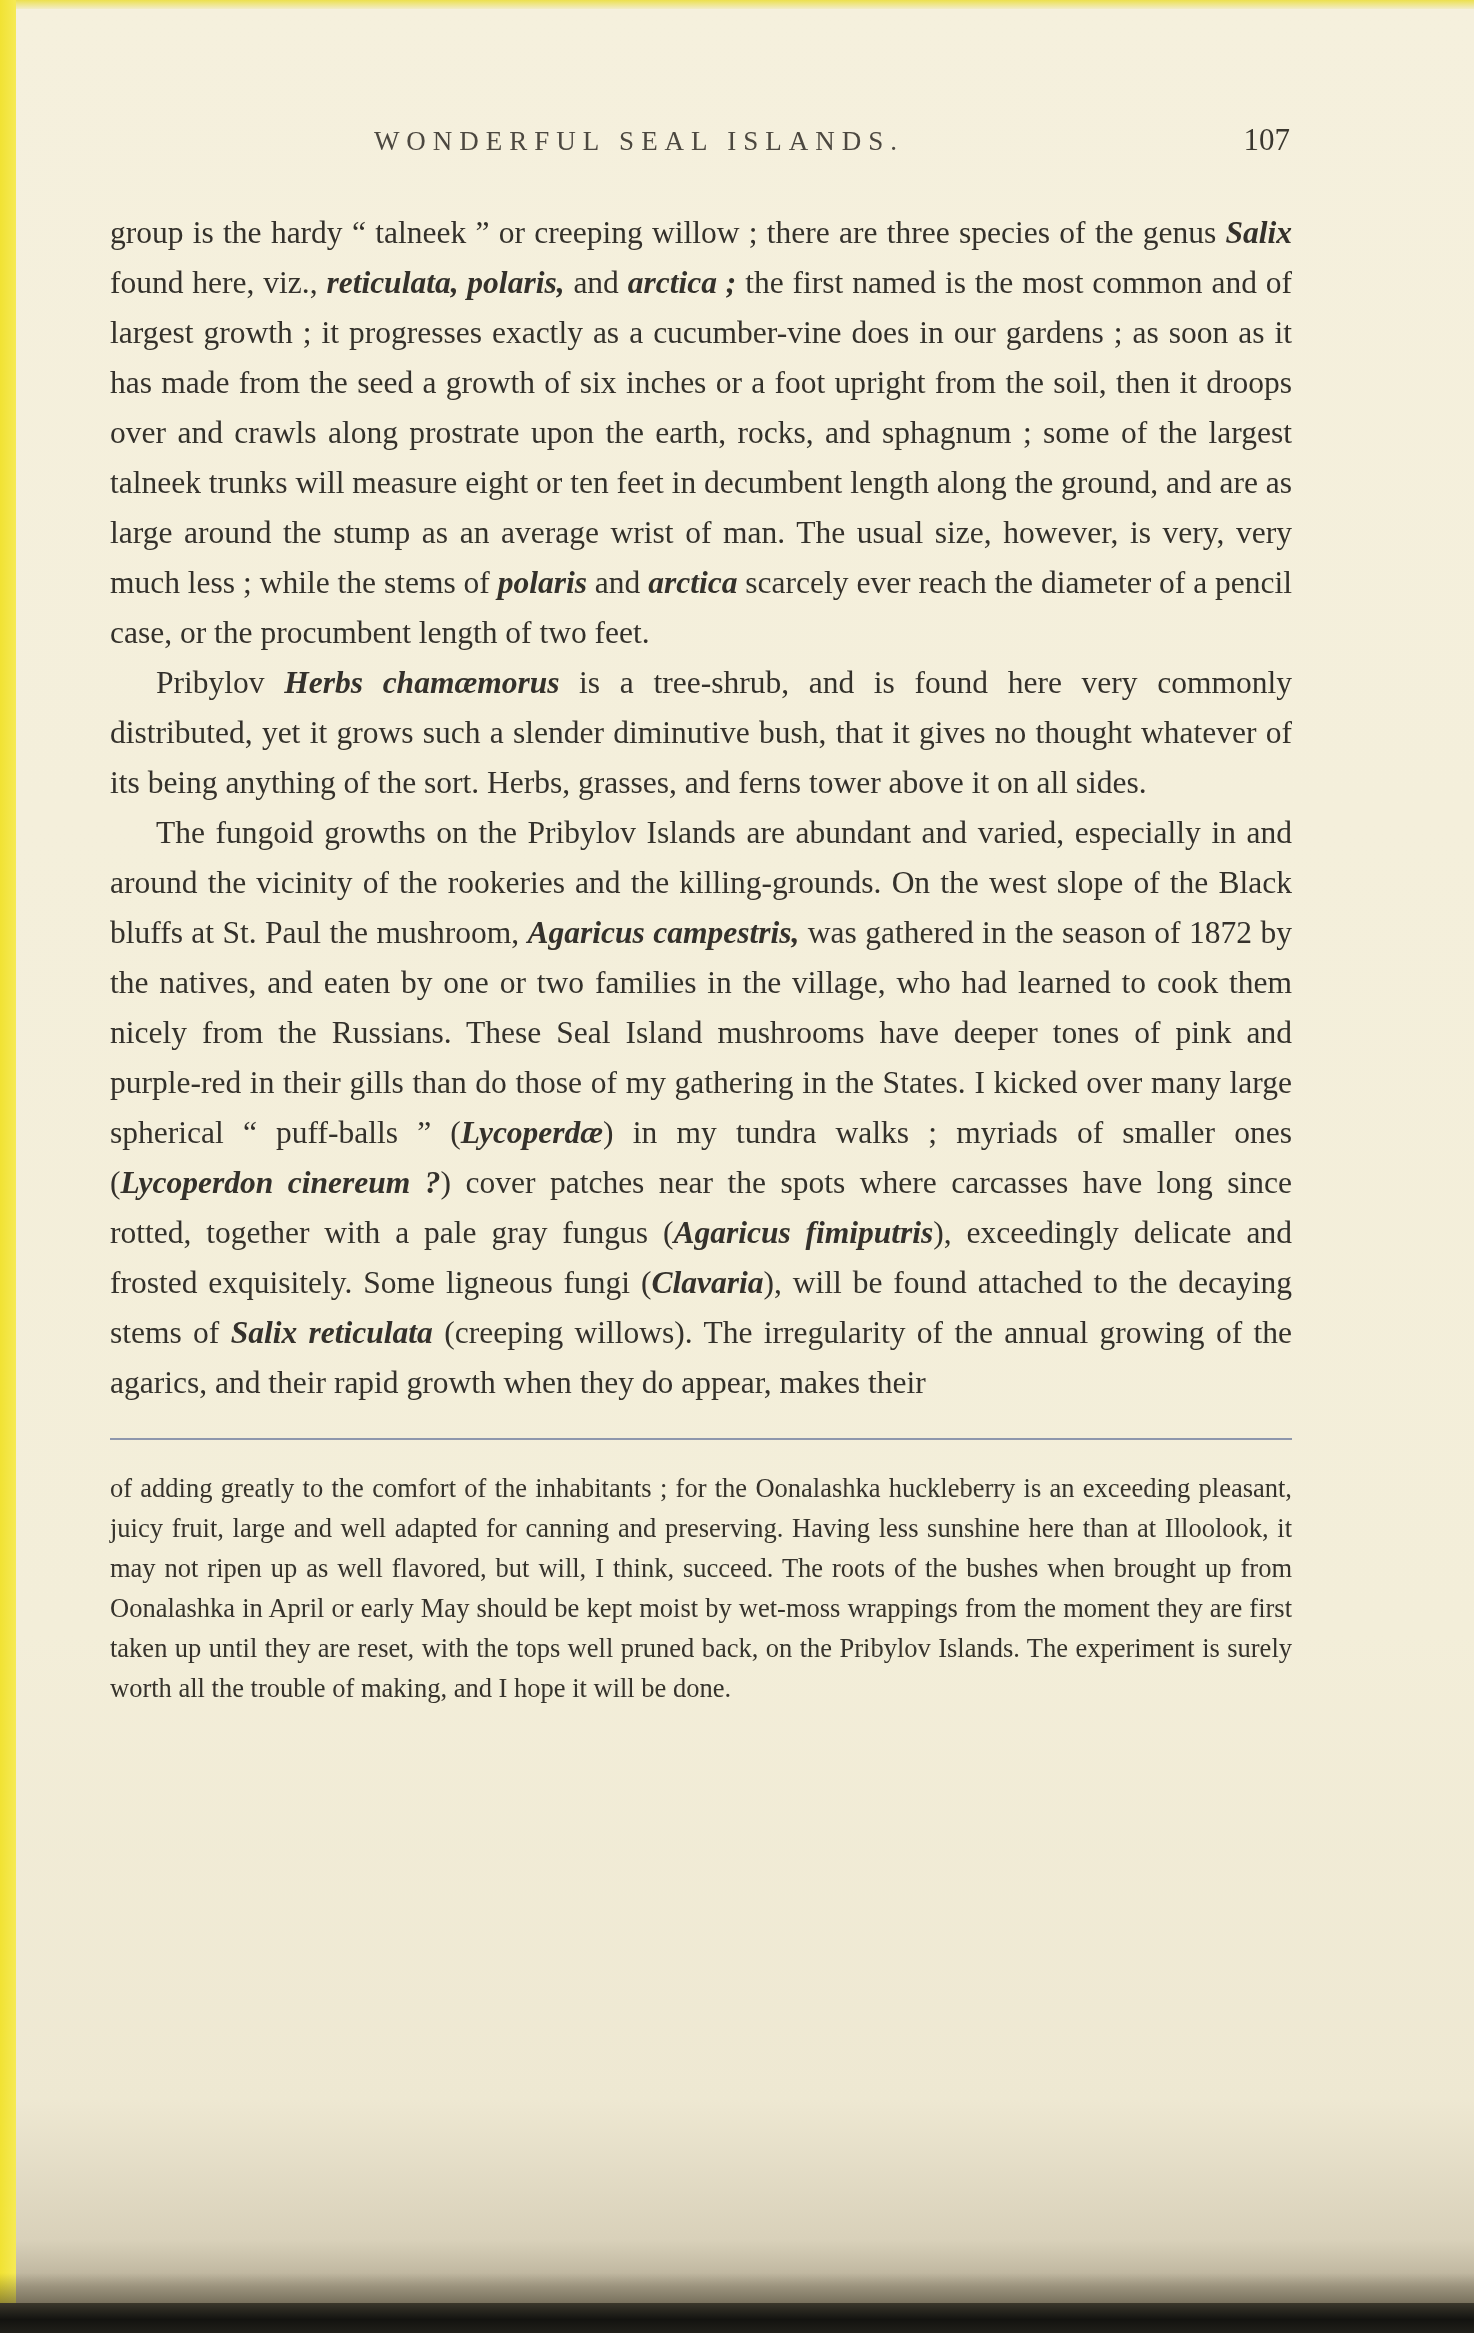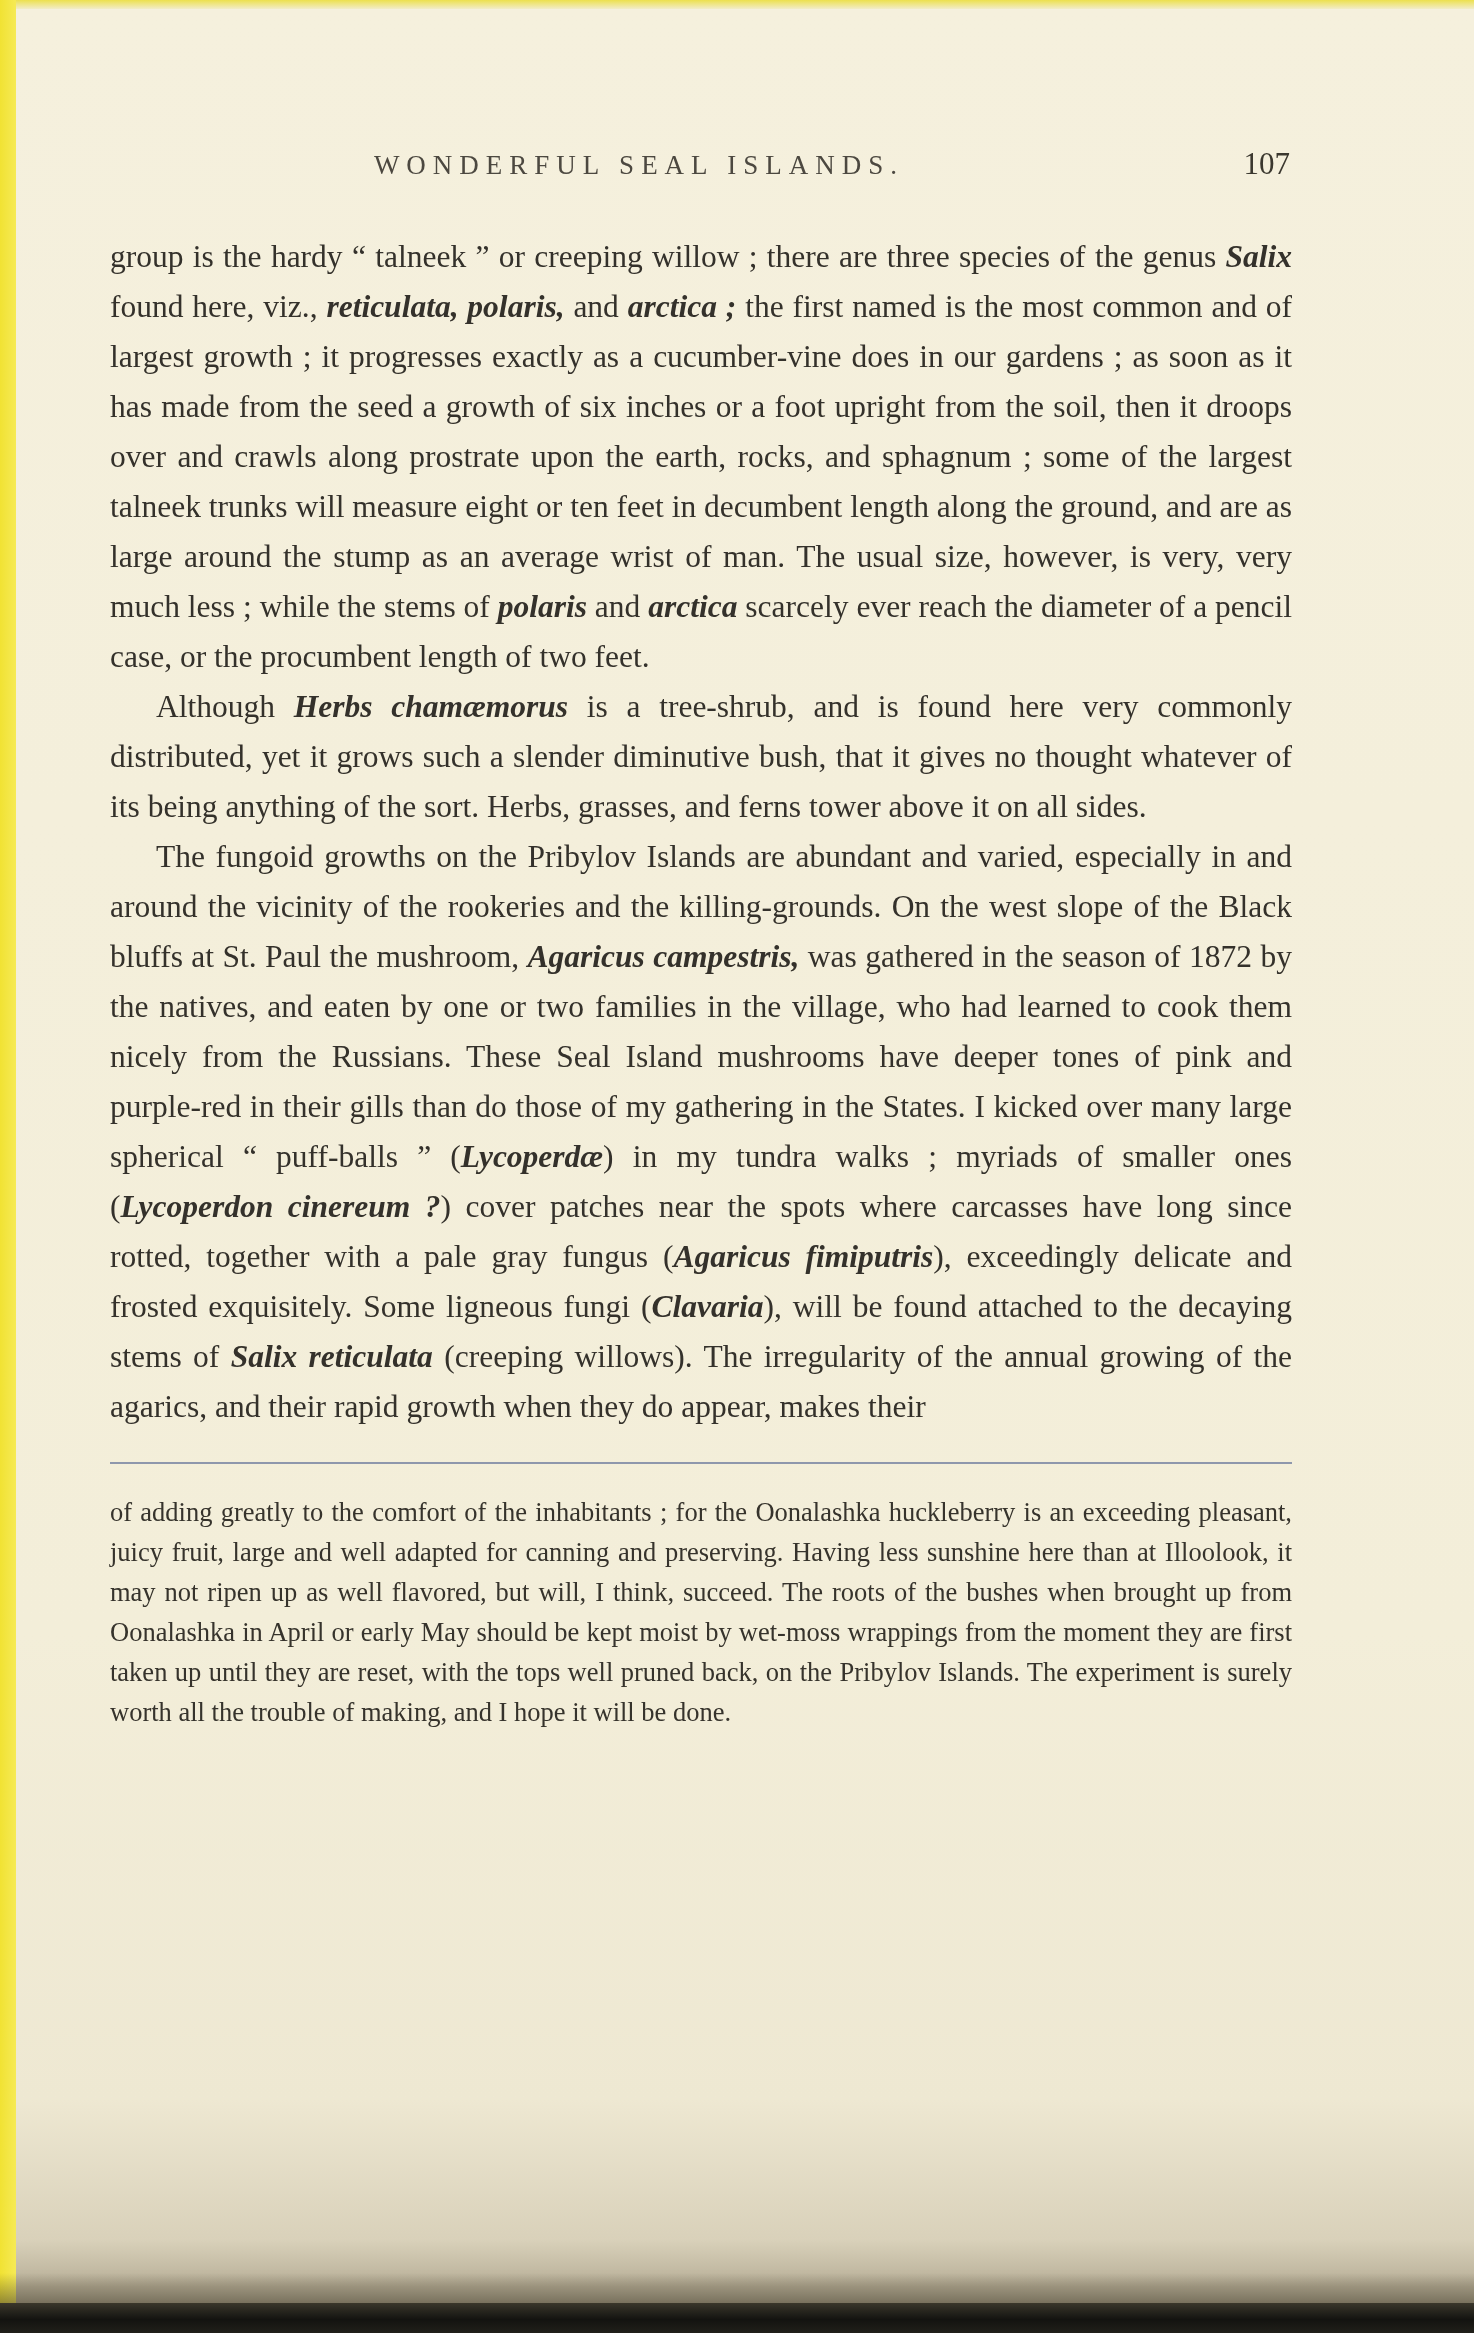--- a/index.html
+++ b/index.html
@@ -46,21 +46,20 @@
   .content {
     position: absolute;
     left: 110px;
     top: 126px;
     width: 1182px;
     color: #34312b;
   }
   .header {
     position: relative;
     height: 66px;
-    margin-top: 24px;
   }
   .title {
     position: absolute;
     left: 0; right: 0;
     text-align: center;
     transform: translateX(-62px);
     font-size: 27px;
     letter-spacing: 7px;
     color: #4c4840;
     white-space: nowrap;
@@ -111,21 +110,21 @@
   <div class="edge-left"></div>
 
   <div class="content">
     <div class="header">
       <div class="title">WONDERFUL SEAL ISLANDS.</div>
       <div class="pagenum">107</div>
     </div>
 
     <div class="body-text">
         <p><span>group is the hardy “ talneek ” or creeping willow ; there are three species of the genus </span><em>Salix</em><span> found here, viz., </span><em>reticulata, polaris,</em><span> and </span><em>arctica ;</em><span> the first named is the most common and of largest growth ; it progresses exactly as a cucumber-vine does in our gardens ; as soon as it has made from the seed a growth of six inches or a foot upright from the soil, then it droops over and crawls along prostrate upon the earth, rocks, and sphagnum ; some of the largest talneek trunks will measure eight or ten feet in decumbent length along the ground, and are as large around the stump as an average wrist of man.  The usual size, however, is very, very much less ; while the stems of </span><em>polaris</em><span> and </span><em>arctica</em><span> scarcely ever reach the diameter of a pencil case, or the procumbent length of two feet.</span></p>
-        <p class="indent"><span>Although </span><em>Herbs chamæmorus</em><span> is a tree-shrub, and is found here very commonly distributed, yet it grows such a slender diminutive bush, that it gives no thought whatever of its being anything of the sort.  Herbs, grasses, and ferns tower above it on all sides.</span></p>
+        <p class="indent"><span>Pribylov </span><em>Herbs chamæmorus</em><span> is a tree-shrub, and is found here very commonly distributed, yet it grows such a slender diminutive bush, that it gives no thought whatever of its being anything of the sort.  Herbs, grasses, and ferns tower above it on all sides.</span></p>
         <p class="indent"><span>The fungoid growths on the Pribylov Islands are abundant and varied, especially in and around the vicinity of the rookeries and the killing-grounds.  On the west slope of the Black bluffs at St. Paul the mushroom, </span><em>Agaricus campestris,</em><span> was gathered in the season of 1872 by the natives, and eaten by one or two families in the village, who had learned to cook them nicely from the Russians. These Seal Island mushrooms have deeper tones of pink and purple-red in their gills than do those of my gathering in the States.  I kicked over many large spherical “ puff-balls ” (</span><em>Lycoperdæ</em><span>) in my tundra walks ; myriads of smaller ones (</span><em>Lycoperdon cinereum ?</em><span>) cover patches near the spots where carcasses have long since rotted, together with a pale gray fungus (</span><em>Agaricus fimiputris</em><span>), exceedingly delicate and frosted exquisitely.  Some ligneous fungi (</span><em>Clavaria</em><span>), will be found attached to the decaying stems of </span><em>Salix reticulata</em><span> (creeping willows).  The irregularity of the annual growing of the agarics, and their rapid growth when they do appear, makes their</span></p>
       </div>
 
     <hr class="footnote-rule">
 
     <div class="footnote">of adding greatly to the comfort of the inhabitants ; for the Oonalashka huckleberry is an exceeding pleasant, juicy fruit, large and well adapted for canning and preserving.  Having less sunshine here than at Illoolook, it may not ripen up as well flavored, but will, I think, succeed.  The roots of the bushes when brought up from Oonalashka in April or early May should be kept moist by wet-moss wrappings from the moment they are first taken up until they are reset, with the tops well pruned back, on the Pribylov Islands.  The experiment is surely worth all the trouble of making, and I hope it will be done.</div>
   </div>
 
   <div class="edge-bottom-shadow"></div>
   <div class="edge-bottom"></div>

